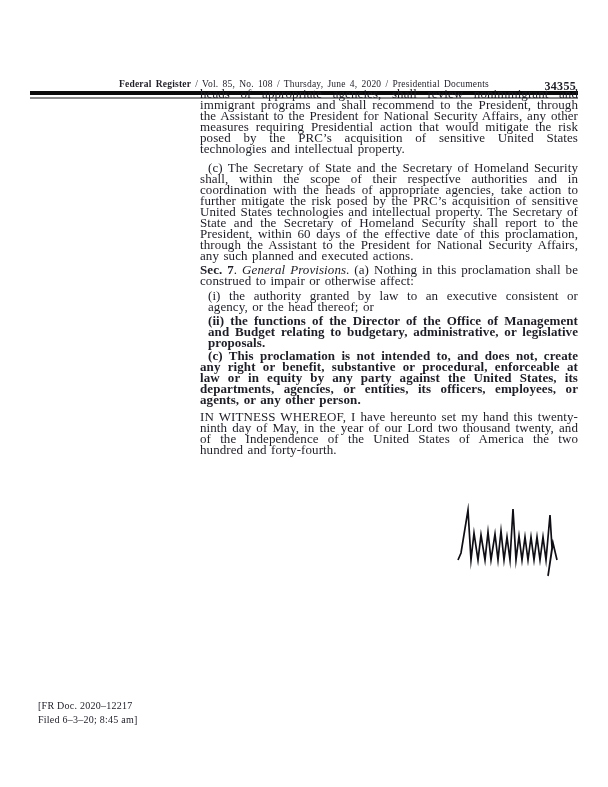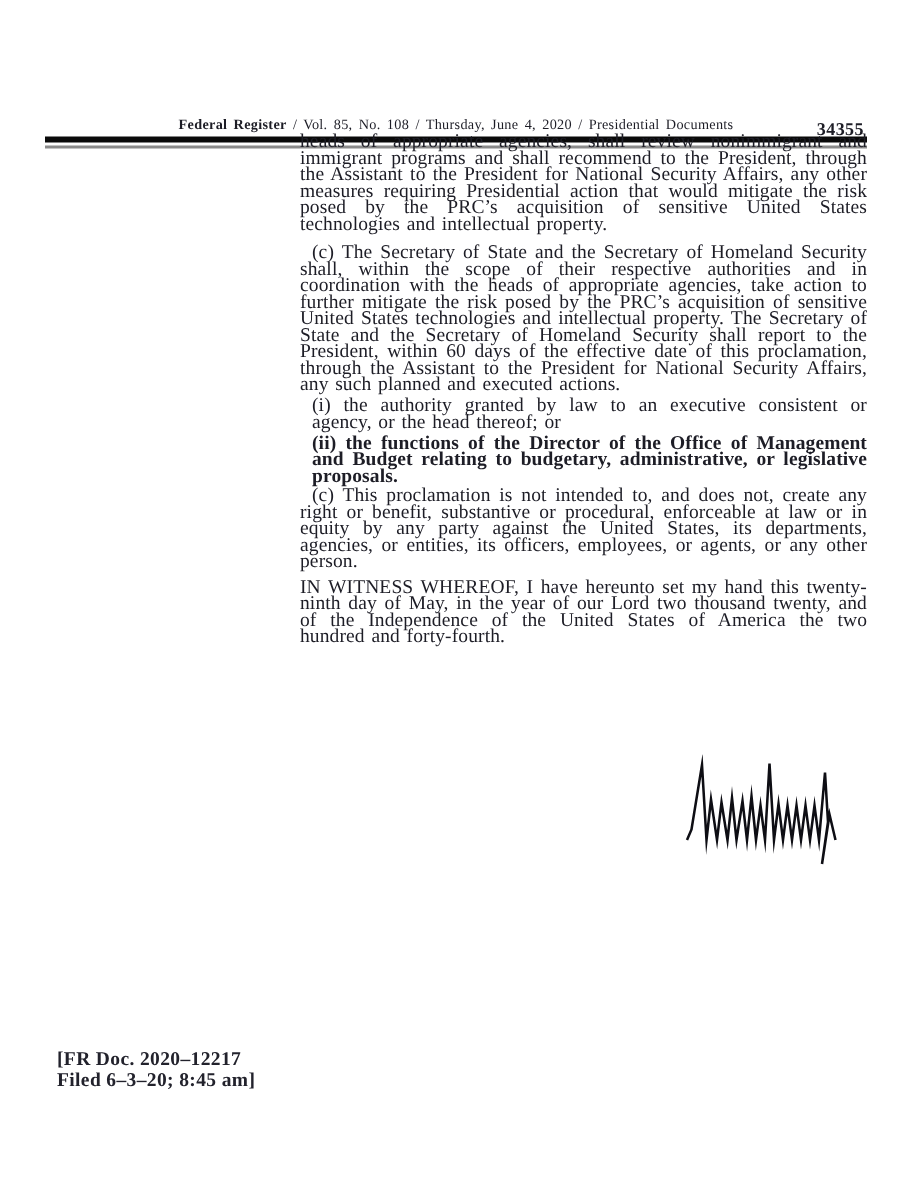--- a/index.html
+++ b/index.html
@@ -71,44 +71,44 @@
     font-size: 13px;
     line-height: 11px;
     letter-spacing: 0.08px;
     word-spacing: 1.1px;
     text-align: justify;
   }
   .para { margin: 0; }
   .p-indent { text-indent: 8px; }
   .p-sub { margin-left: 8px; }
   .m8 { margin-bottom: 8px; }
-  .m6 { margin-bottom: 6px; }
+  .m6 { margin-bottom: 6px; font-weight: bold; }
   .m4 { margin-bottom: 4px; }
   .m3 { margin-bottom: 3px; }
   .m2 { margin-bottom: 2px; font-weight: bold; }
   .m1 { margin-bottom: 1px; }
   .bold { font-weight: bold; }
   .italic { font-style: italic; }
   
   .signature-wrap {
     position: absolute;
     left: 455px;
     top: 455px;
     width: 112px;
     height: 75px;
   }
   .signature-wrap svg { display: block; }
   
   .footer-block {
     position: absolute;
     left: 38px;
     top: 651px;
-    font-size: 13px;
+    font-size: 10px;
     line-height: 14px;
-    font-weight: bold;
+    font-weight: normal;
     letter-spacing: 0.25px;
     color: #22222c;
   }
 </style>
 </head>
 <body>
 
 <div class="sheet">
 
   <div class="header-band">
@@ -117,20 +117,21 @@
       <span>/ Vol. 85, No. 108 / Thursday, June 4, 2020 / Presidential Documents</span>
     </div>
     <div class="page-num">34355</div>
     <div class="rule rule-black"></div>
     <div class="rule rule-gray"></div>
   </div>
 
   <div class="body-col">
     <p class="para m8">heads of appropriate agencies, shall review nonimmigrant and immigrant programs and shall recommend to the President, through the Assistant to the President for National Security Affairs, any other measures requiring Presidential action that would mitigate the risk posed by the PRC’s acquisition of sensitive United States technologies and intellectual property.</p>
     <p class="para p-indent m3">(c) The Secretary of State and the Secretary of Homeland Security shall, within the scope of their respective authorities and in coordination with the heads of appropriate agencies, take action to further mitigate the risk posed by the PRC’s acquisition of sensitive United States technologies and intellectual property. The Secretary of State and the Secretary of Homeland Security shall report to the President, within 60 days of the effective date of this proclamation, through the Assistant to the President for National Security Affairs, any such planned and executed actions.</p>
+    <p class="para m4"><span class="bold">Sec. 7</span><span>. </span><span class="italic">General Provisions</span><span>. (a) Nothing in this proclamation shall be construed to impair or otherwise affect:</span></p>
     <p class="para p-sub m3">(i) the authority granted by law to an executive consistent or agency, or the head thereof; or</p>
     <p class="para p-sub m2">(ii) the functions of the Director of the Office of Management and Budget relating to budgetary, administrative, or legislative proposals.</p>
     <p class="para p-indent m6">(c) This proclamation is not intended to, and does not, create any right or benefit, substantive or procedural, enforceable at law or in equity by any party against the United States, its departments, agencies, or entities, its officers, employees, or agents, or any other person.</p>
     <p class="para">IN WITNESS WHEREOF, I have hereunto set my hand this twenty-ninth day of May, in the year of our Lord two thousand twenty, and of the Independence of the United States of America the two hundred and forty-fourth.</p>
   </div>
 
   <div class="signature-wrap">
     <svg width="112" height="75" viewBox="0 0 112 75" xmlns="http://www.w3.org/2000/svg">
       <path d="M3,57 L6,50 L13,7 L16,57 L19,30 L23,57 L26,32 L30,57 L33,29 L36,57 L40,31 L43,57 L46,28 L49,57 L52,34 L55,57 L58,6 L61,57 L64,33 L67,57 L70,34 L73,57 L76,34 L79,57 L82,34 L85,57 L88,34 L91,57 L95,12 L97,45 L93,73 L98,40 L102,57" fill="none" stroke="#0e0e14" stroke-width="1.7" stroke-linejoin="miter" stroke-miterlimit="12"></path>
     </svg>

